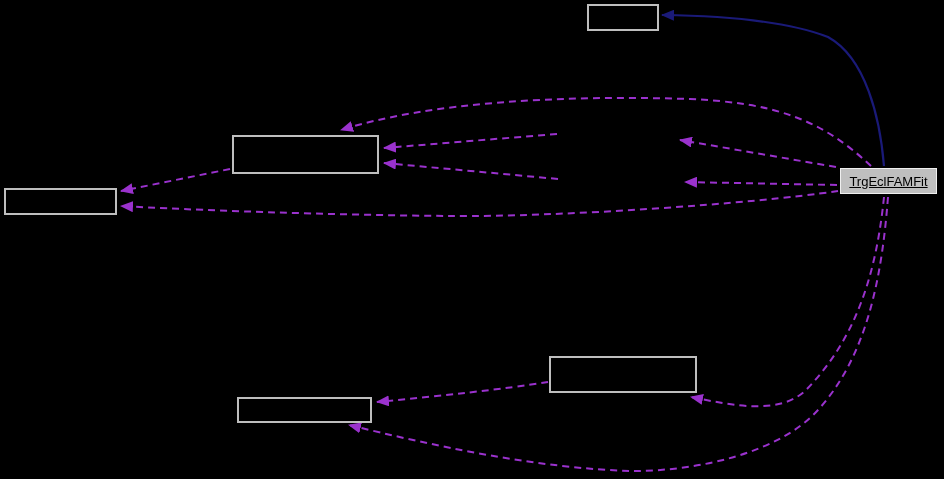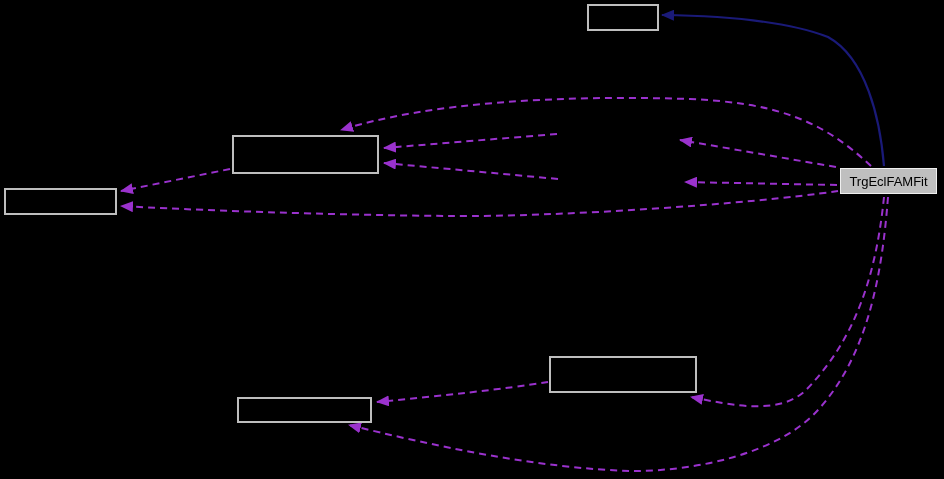--- a/index.html
+++ b/index.html
@@ -27,20 +27,21 @@
   .node {
     position: absolute;
     box-sizing: border-box;
     border: 2px solid #bebebe;
     background: transparent;
     display: flex;
     align-items: center;
     justify-content: center;
     font-size: 13px;
     color: #000000;
+    text-decoration: underline;
   }
   .node.main {
     border: 1px solid #efefef;
     background: #bfbfbf;
     color: #000000;
     white-space: nowrap;
   }
 </style>
 </head>
 <body>

